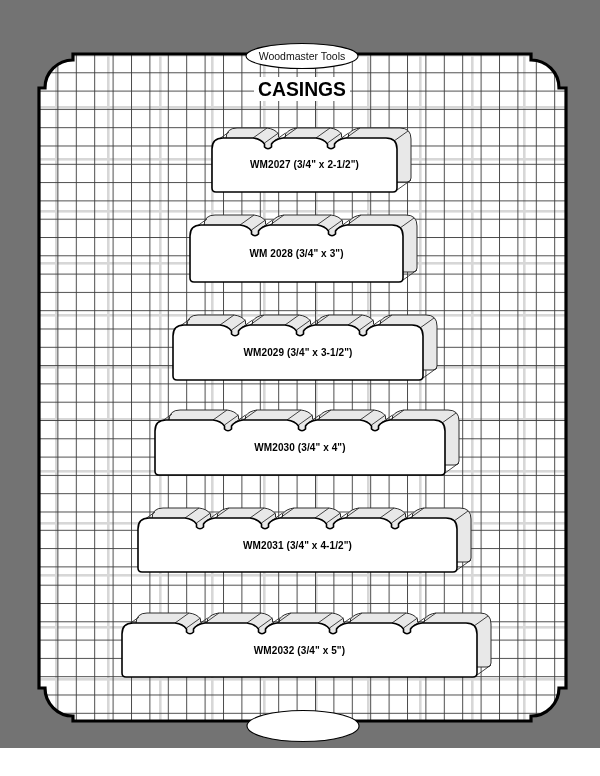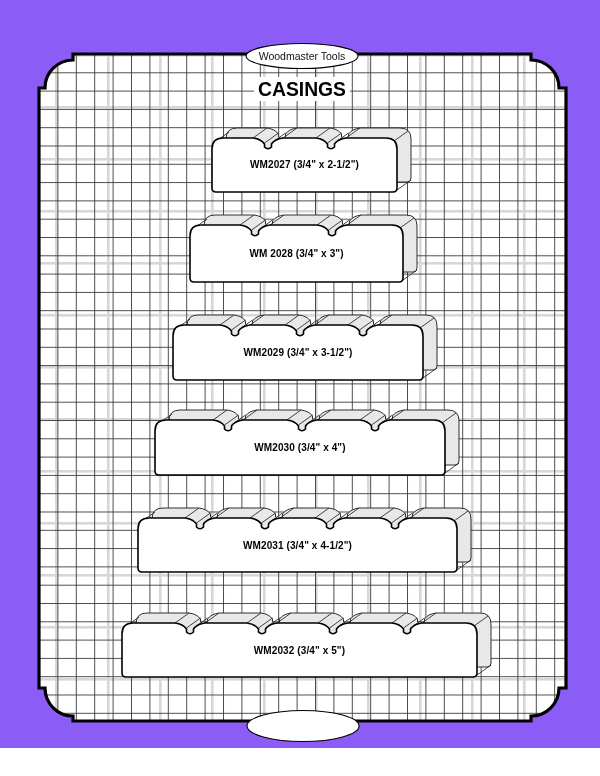--- a/index.html
+++ b/index.html
@@ -1,16 +1,16 @@
 <!DOCTYPE html>
 <html><head>
 <meta charset="utf-8">
 <style>
   html,body{margin:0;padding:0;background:#ffffff;}
-  .stage{position:relative;width:600px;height:748px;background:#8b5cf6;overflow:hidden;
+  .stage{position:relative;width:600px;height:748px;background:#737373;overflow:hidden;
          font-family:"Liberation Sans",sans-serif;}
   svg{position:absolute;inset:0;display:block;}
   .brand-text{font-size:10.5px;fill:#111;}
   .title-text{font-size:20px;font-weight:bold;fill:#000;}
   .casing-label{font-size:10px;font-weight:bold;fill:#000;letter-spacing:0.1px;}
   text{font-family:"Liberation Sans",sans-serif;}
 </style>
 </head>
 <body>
 

